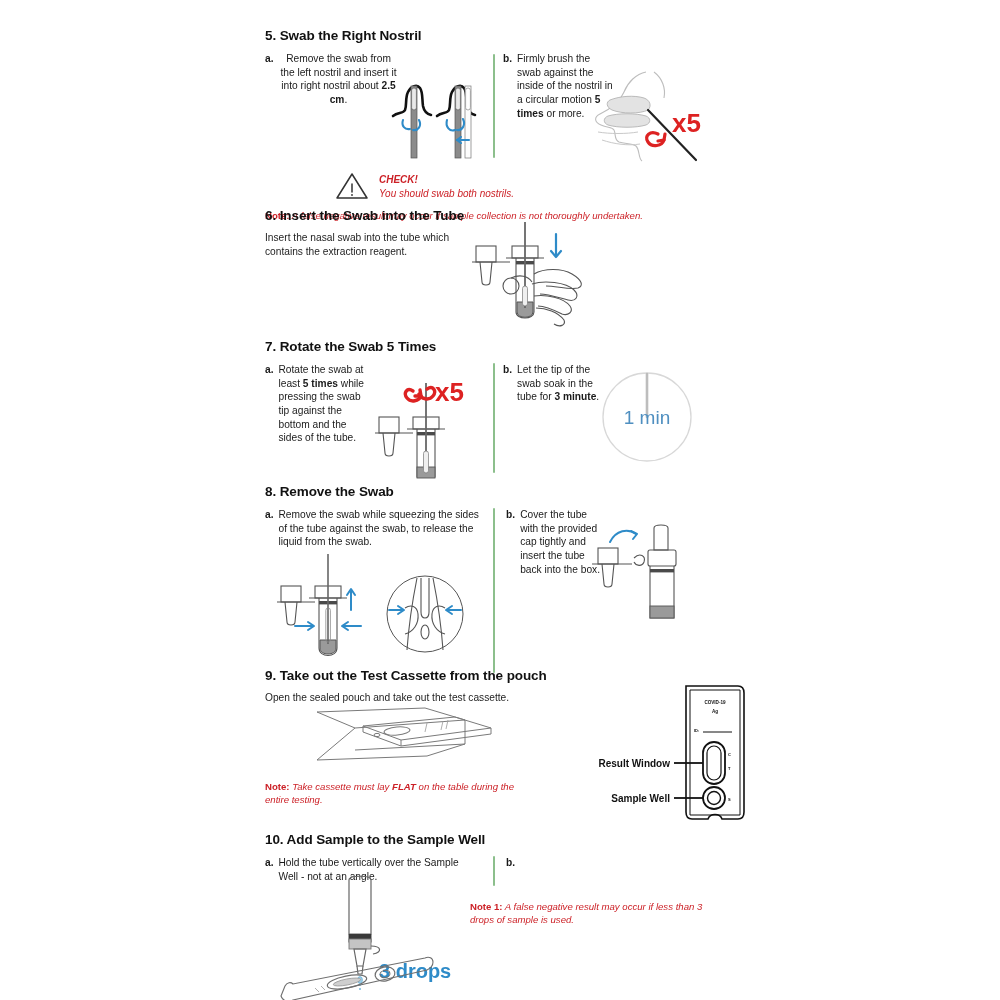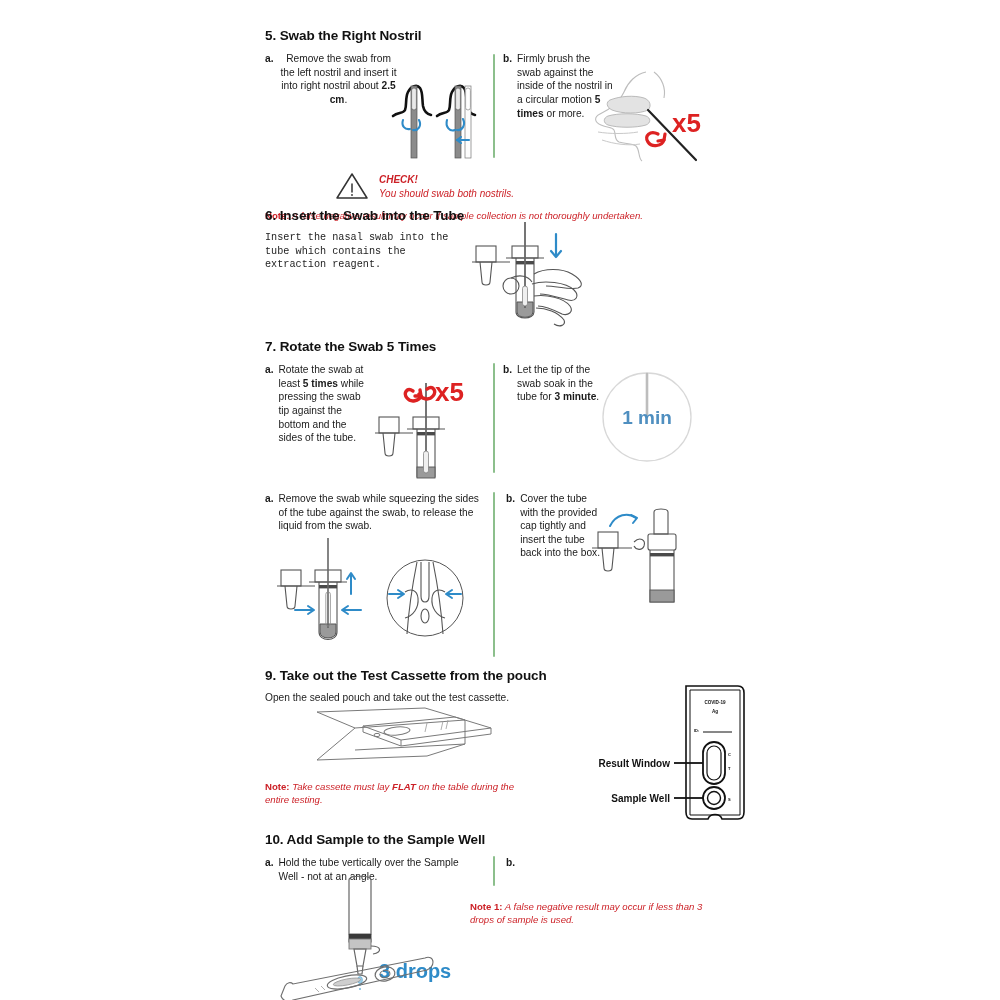--- a/index.html
+++ b/index.html
@@ -133,21 +133,21 @@
     </div>
 
     <div class="note" style="margin-top:9px;">
       <span class="b">Note:</span>
       <span>A false negative result may occur if sample collection is not thoroughly undertaken.</span>
     </div>
   </div>
 
   <div class="col" style="top:192px;">
     <div class="sec-title">6. Insert the Swab into the Tube</div>
-    <div class="body-txt" style="margin-top:7px;width:200px;font-family:Liberation Mono, monospace;">Insert the nasal swab into the tube which contains the extraction reagent.</div>
+    <div class="body-txt" style="margin-top:7px;width:200px;">Insert the nasal swab into the tube which contains the extraction reagent.</div>
 
     <div class="fig" style="left:205px;top:12px;">
       <svg width="130" height="112" viewBox="0 0 130 112">
 
         <g fill="none" stroke="#555" stroke-width="1.1">
           <rect x="6" y="26" width="20" height="16"></rect>
           <path d="M2 42 L40 42"></path>
           <path d="M10 42 L12 62 C12 66 20 66 20 62 L22 42"></path>
         </g>
 
@@ -214,32 +214,33 @@
             <text class="xmark" x="62" y="28">x5</text>
           </svg>
         </div>
       </div>
 
       <div class="right">
         <div class="item">
           <span class="mark">b.</span>
           <span class="txt" style="width:92px;">Let the tip of the swab soak in the tube for <span class="b">3 minute</span>.</span>
         </div>
-        <div class="fig" style="left:110px;top:4px;font-weight:bold;">
+        <div class="fig" style="left:110px;top:4px;">
           <svg width="100" height="100" viewBox="0 0 100 100">
             <circle cx="50" cy="50" r="44" fill="#ffffff" stroke="#d8d8d8" stroke-width="1.3"></circle>
             <path d="M50 50 L50 7" stroke="#bdbdbd" stroke-width="2.6" stroke-linecap="round"></path>
             <text class="minlbl" x="50" y="57" text-anchor="middle">1 min</text>
           </svg>
         </div>
       </div>
     </div>
   </div>
 
   <div class="col" style="top:468px;">
+    <div class="sec-title">8. Remove the Swab</div>
 
     <div class="two" style="margin-top:8px;height:165px;">
       <div class="divider" style="left:228px;top:0px;height:165px;"></div>
 
       <div class="left" style="width:228px;">
         <div class="item">
           <span class="mark">a.</span>
           <span class="txt" style="width:202px;">Remove the swab while squeezing the sides of the tube against the swab, to release the liquid from the swab.</span>
         </div>
         <div class="fig" style="left:12px;top:44px;">

